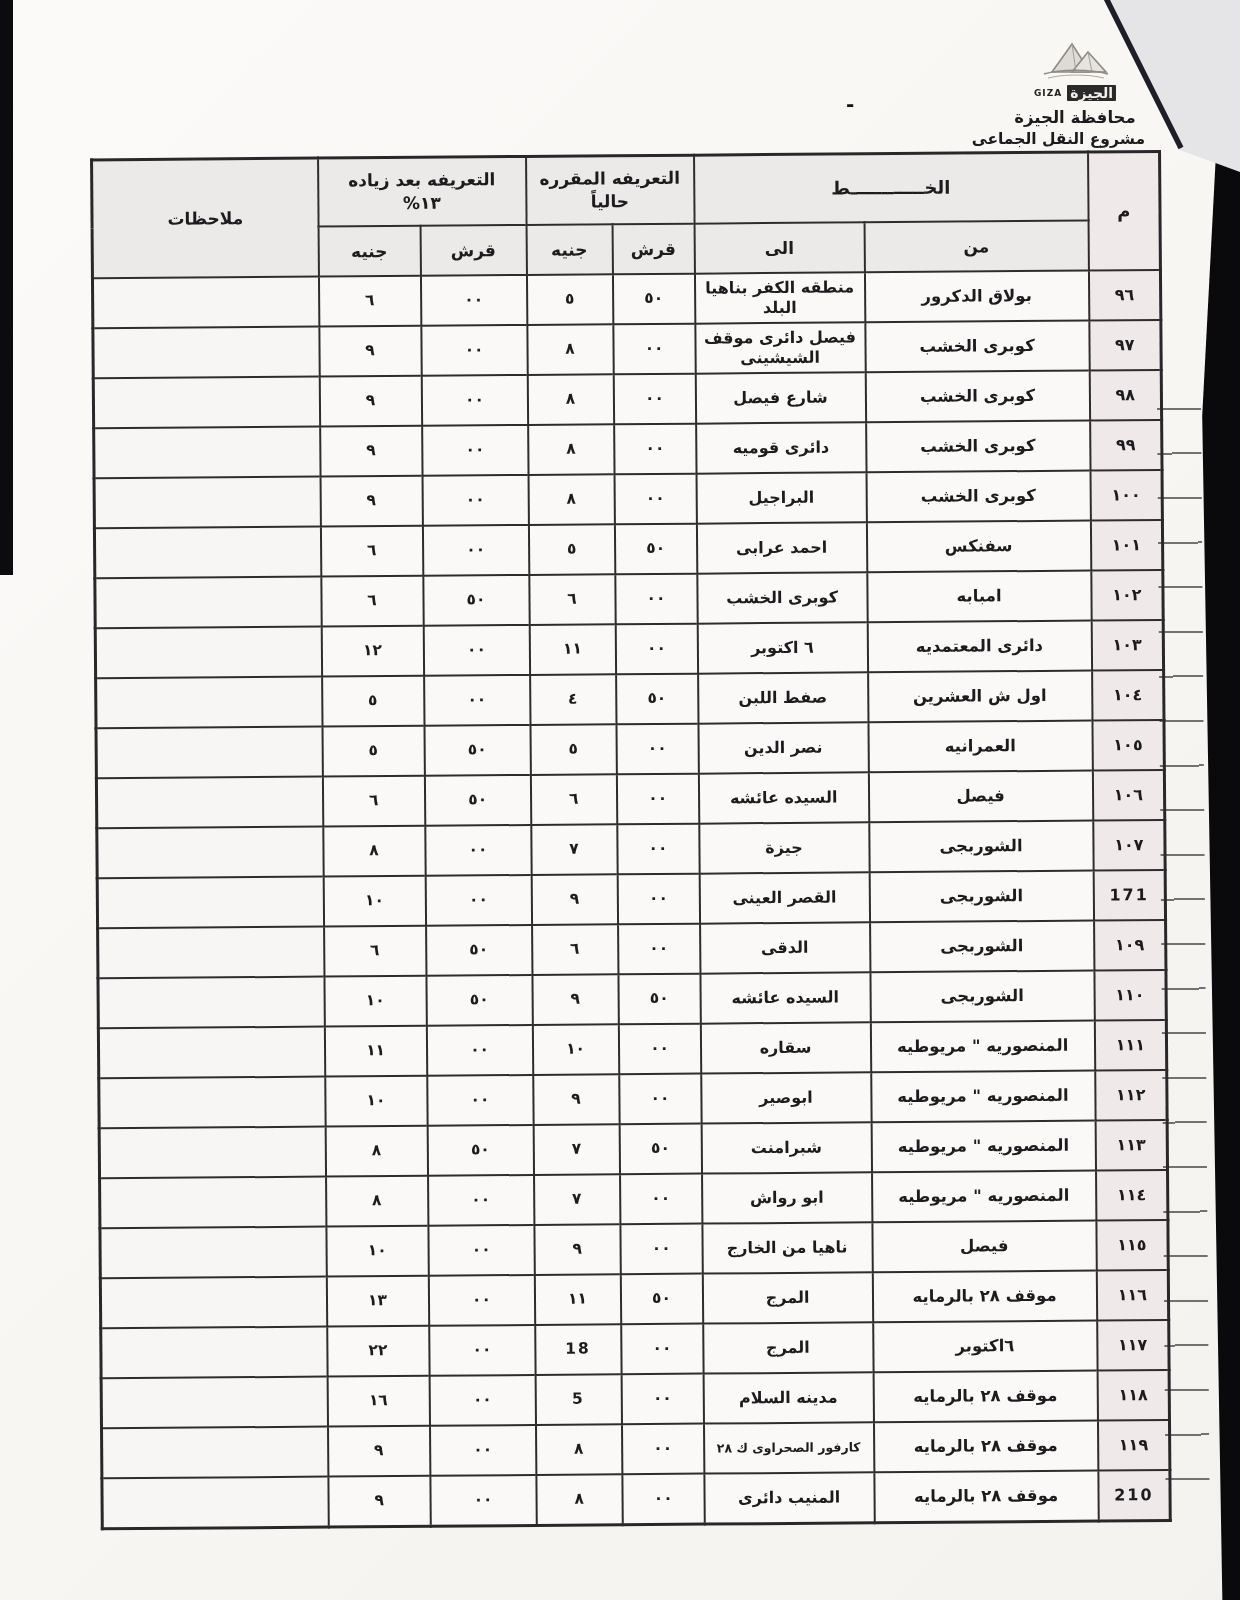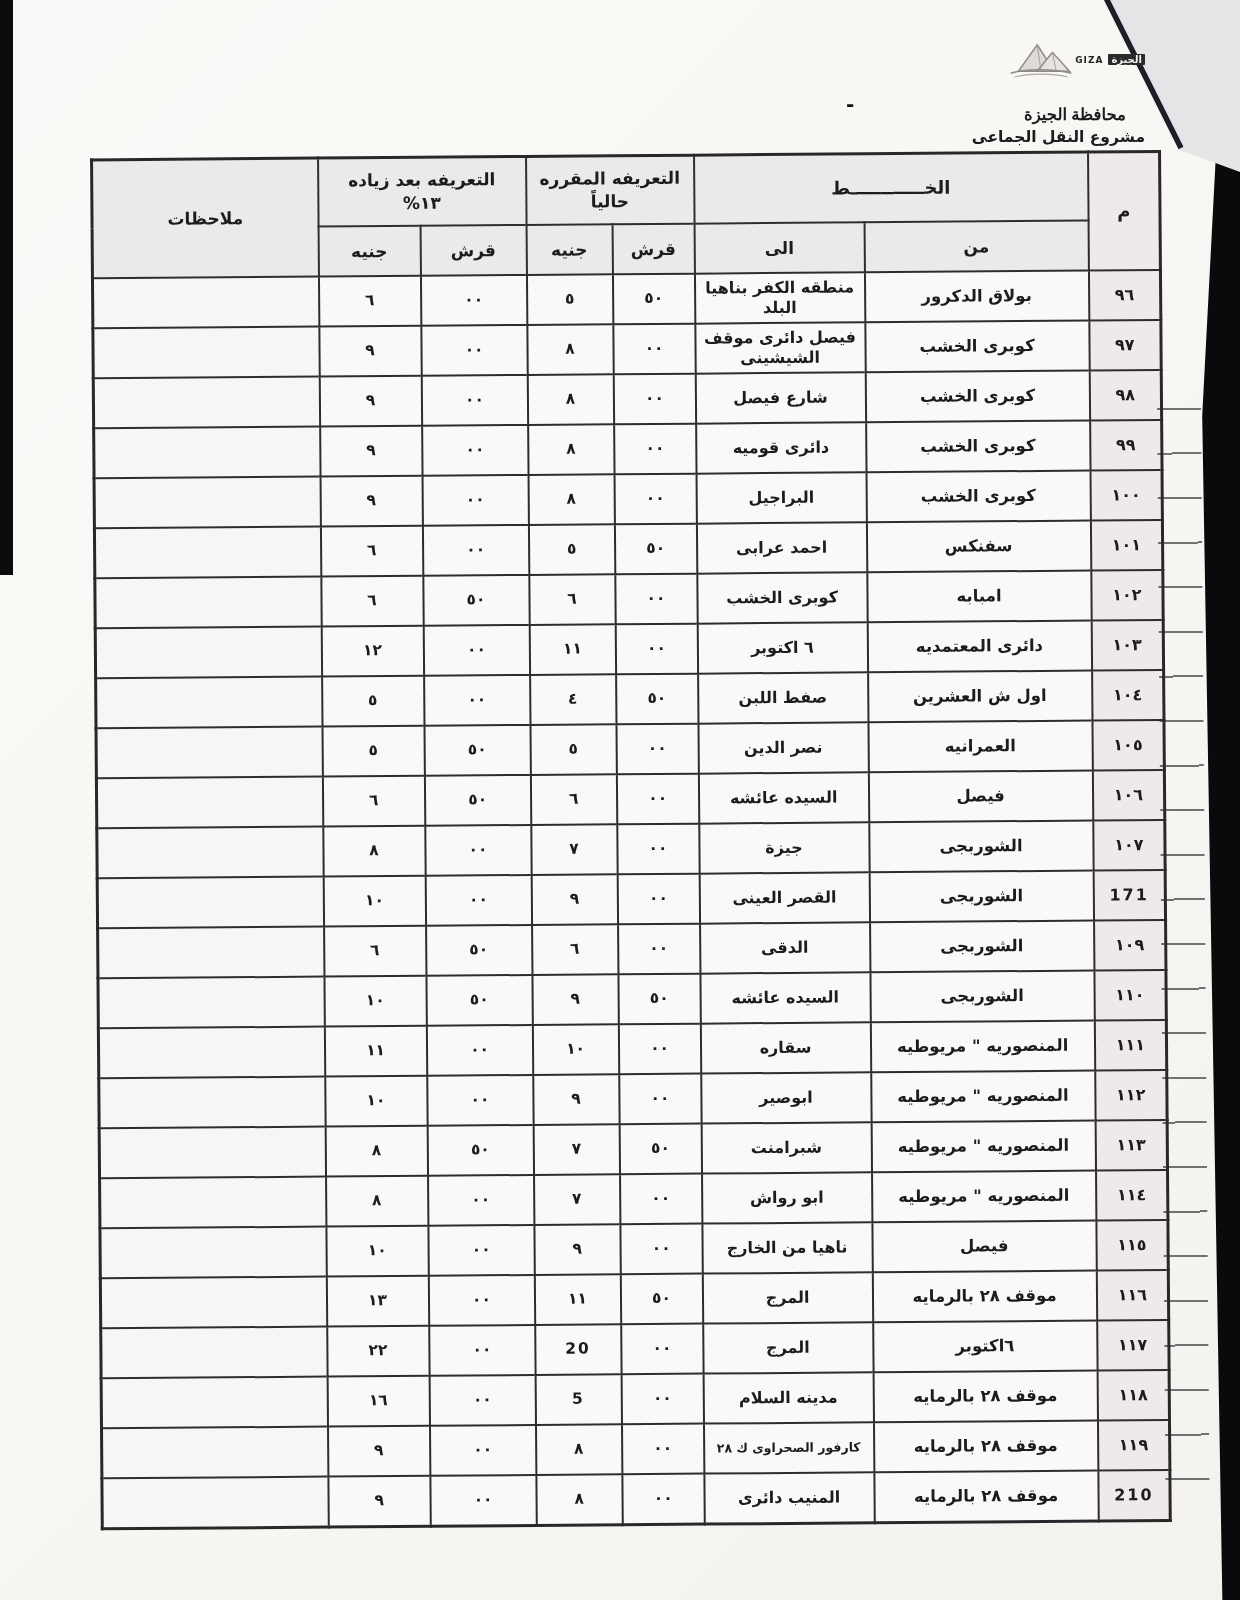--- a/index.html
+++ b/index.html
@@ -8,25 +8,25 @@
     background:linear-gradient(135deg,#fbfaf8 0%,#f7f6f3 55%,#f3f2ef 100%);
     font-family:"DejaVu Sans",sans-serif;color:#1c1b1d;
   }
   
   .edge-left{position:absolute;left:0;top:0;width:13px;height:575px;background:#0c0c0e;}
   .edge-right{position:absolute;left:1198px;top:0;width:42px;height:1600px;background:#0a0a0c;
     clip-path:polygon(62% 0%,100% 0%,100% 100%,58% 100%,10% 26%);}
   .corner-svg{position:absolute;left:1000px;top:0;width:240px;height:175px;}
   
   .letterhead{position:absolute;top:34px;left:1005px;width:140px;text-align:center;}
-  .logo-wrap{display:flex;flex-direction:row;align-items:center;}
+  .logo-wrap{display:flex;flex-direction:column;align-items:center;}
   .logo-caption{display:flex;direction:ltr;gap:5px;align-items:center;justify-content:center;
     font-size:9px;font-weight:bold;letter-spacing:1px;color:#222;margin-top:1px;}
-  .logo-caption .ar{background:#2a2a2a;color:#f2f0ee;padding:0 3px;font-size:10px;border-radius:1px;}
-  .org-line{font-size:16.5px;font-weight:bold;margin-top:21px;white-space:nowrap;direction:rtl;font-family:Liberation Serif, serif;}
+  .logo-caption .ar{background:#2a2a2a;color:#f2f0ee;padding:0 3px;font-size:14px;border-radius:1px;}
+  .org-line{font-size:16.5px;font-weight:bold;margin-top:7px;white-space:nowrap;direction:rtl;}
   .project-line{font-size:15.5px;font-weight:bold;margin-top:3px;white-space:nowrap;direction:rtl;
     border-bottom:2px solid #1c1b1d;padding-bottom:8px;}
   .page-dash{position:absolute;left:846px;top:92px;font-size:20px;font-weight:bold;color:#111;}
   
   .sheet{position:absolute;left:90px;top:150px;width:1068px;transform:rotate(-0.45deg);transform-origin:right top;}
   table.fares{border-collapse:collapse;width:1068px;direction:rtl;table-layout:fixed;
     background:#fbfaf8;border:3px solid #29272a;}
   table.fares th,table.fares td{border:2px solid #2e2c2e;font-weight:bold;text-align:center;
     vertical-align:middle;padding:2px 4px;overflow:hidden;}
   col.c-idx{width:72px;}  col.c-from{width:224px;} col.c-to{width:170px;}
@@ -321,21 +321,21 @@
     <td class="num">١١</td>
     <td class="num">٠٠</td>
     <td class="num">١٣</td>
     <td class="notes"></td>
   </tr>
         <tr>
     <td class="idx">١١٧</td>
     <td class="fromc">٦اكتوبر</td>
     <td class="toc">المرج</td>
     <td class="num">٠٠</td>
-    <td class="num">20</td>
+    <td class="num">18</td>
     <td class="num">٠٠</td>
     <td class="num">٢٢</td>
     <td class="notes"></td>
   </tr>
         <tr>
     <td class="idx">١١٨</td>
     <td class="fromc">موقف ٢٨ بالرمايه</td>
     <td class="toc">مدينه السلام</td>
     <td class="num">٠٠</td>
     <td class="num">5</td>

